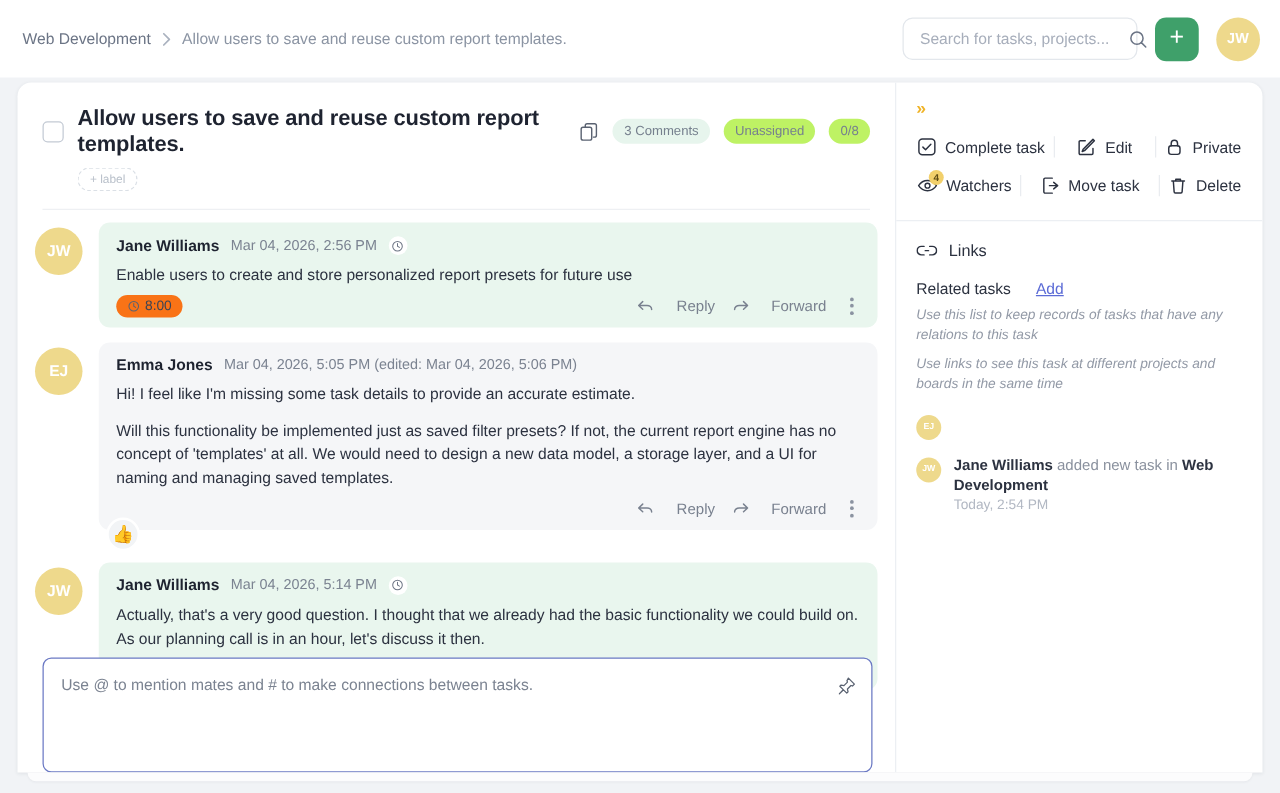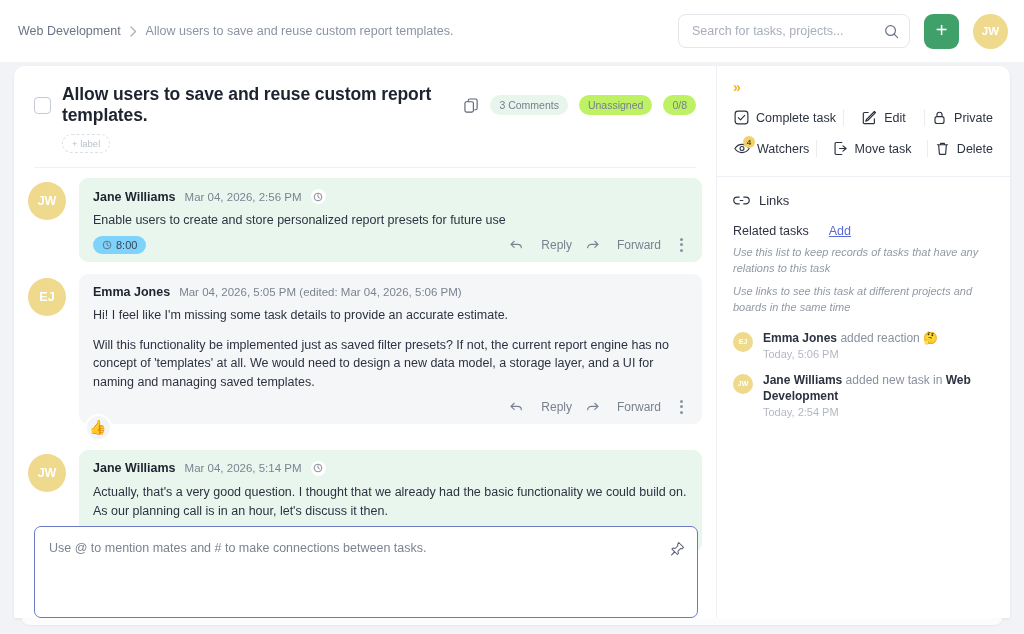--- a/index.html
+++ b/index.html
@@ -22,21 +22,21 @@
     background: #ffffff;
     display: flex; align-items: center;
     padding: 0 16px 0 18px;
   }
   .breadcrumb { display: flex; align-items: center; gap: 9px; font-size: 12.5px; color: #8b94a3; }
   .bc-project { color: #6b7485; }
   .bc-sep { color: #aab2bf; font-size: 12px; line-height: 1; }
   .bc-current { color: #8b94a3; }
   .topbar-right { margin-left: auto; display: flex; align-items: center; gap: 14px; }
   .search-box {
-    width: 232px; height: 34px;
+    width: 188px; height: 34px;
     border: 1px solid #e3e7ec; border-radius: 8px;
     background: #fff; display: flex; align-items: center;
     padding: 0 10px 0 13px; gap: 6px;
   }
   .search-input {
     border: 0; outline: 0; flex: 1; font-size: 12.5px;
     font-family: "Liberation Sans", sans-serif; color: #4a5160; background: transparent;
   }
   .search-input::placeholder { color: #a7aebb; }
   .icon-svg { display: block; }
@@ -103,21 +103,21 @@
   .c-author { font-size: 12.5px; font-weight: bold; color: #1e2330; }
   .c-time { font-size: 11.5px; color: #7b8391; }
   .clock-pill {
     width: 15px; height: 15px; border-radius: 50%; background: #fff;
     display: inline-flex; align-items: center; justify-content: center;
   }
   .c-body { font-size: 12.5px; color: #2c3240; line-height: 1.5; }
   .c-body p + p { margin-top: 11px; }
   .c-footer { display: flex; align-items: center; margin-top: 6px; }
   .time-pill {
-    background: #7dd3fc; border-radius: 12px; font-size: 11px; color: #3d4454;
+    background: #f97316; border-radius: 12px; font-size: 11px; color: #3d4454;
     padding: 3px 9px; display: inline-flex; align-items: center; gap: 4px;
   }
   .c-actions { margin-left: auto; display: flex; align-items: center; gap: 14px; }
   .c-action {
     display: flex; align-items: center; gap: 18px;
     font-size: 12px; color: #79818f; cursor: pointer;
   }
   .kebab { display: flex; flex-direction: column; gap: 2.5px; padding: 2px 5px; cursor: pointer; }
   .kebab i { width: 3px; height: 3px; border-radius: 50%; background: #8b93a1; display: block; }
   .reaction {
@@ -455,28 +455,20 @@
         <div class="sub-head">
           <span>Related tasks</span><span class="add-link">Add</span>
         </div>
         <div class="hint">Use this list to keep records of tasks that have any relations to this task</div>
         <div class="hint">Use links to see this task at different projects and boards in the same time</div>
       </div>
 
       <div class="activity">
         <div class="act-item">
           <div class="act-av">EJ</div>
-          <div>
-            <div class="act-text">
-              <b>Emma Jones</b>
-              <span>added reaction</span>
-              <span>🤔</span>
-            </div>
-            <div class="act-time">Today, 5:06 PM</div>
-          </div>
         </div>
         <div class="act-item">
           <div class="act-av">JW</div>
           <div>
             <div class="act-text">
               <b>Jane Williams</b>
               <span>added new task in</span>
               <b>Web Development</b>
             </div>
             <div class="act-time">Today, 2:54 PM</div>

